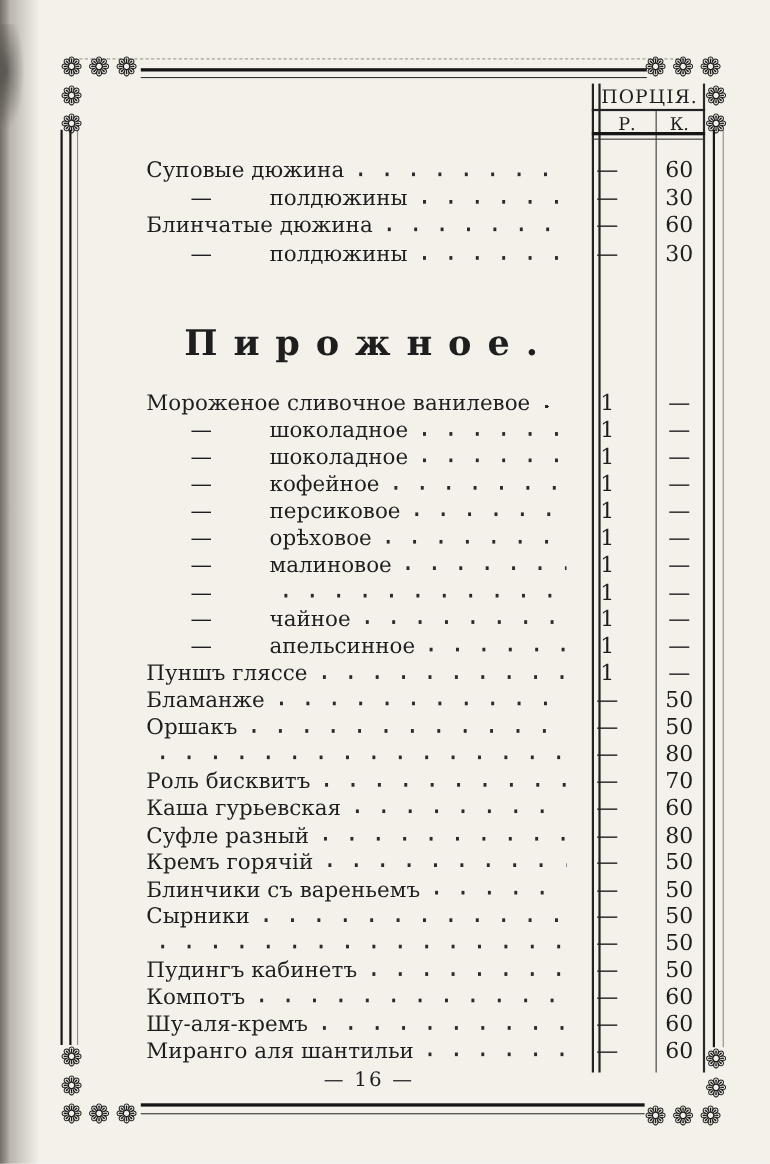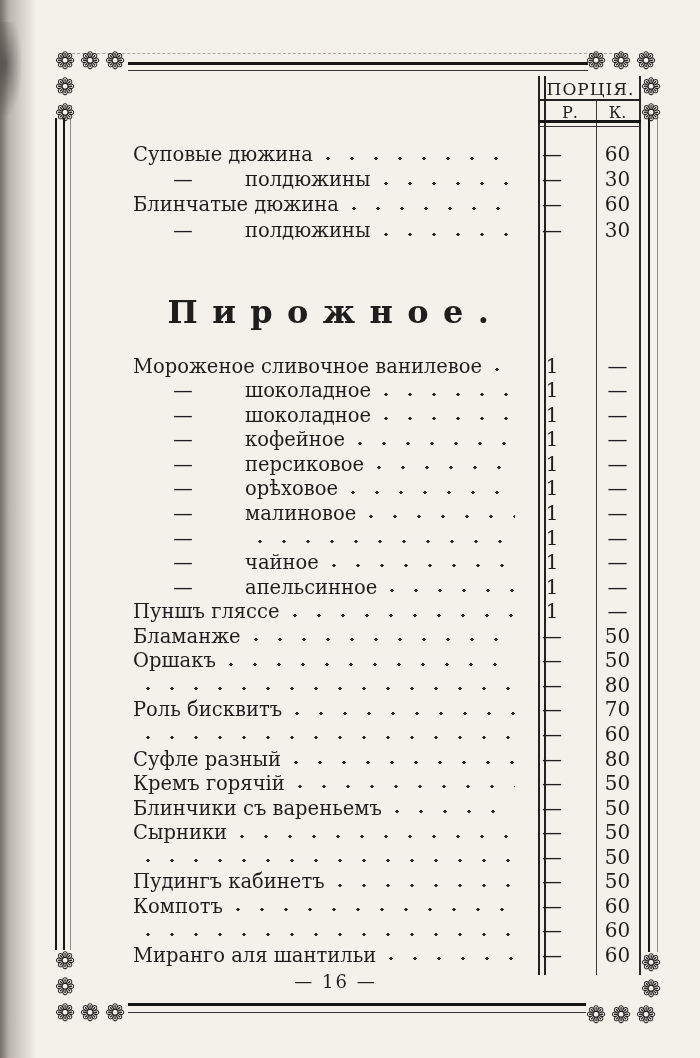--- a/index.html
+++ b/index.html
@@ -245,20 +245,21 @@
         </div>
         <div class="menu-row">
 
           <span class="item-label">Роль бисквитъ</span>
           <span class="leader"></span>
           <span class="cell rub">—</span>
           <span class="cell kop">70</span>
         </div>
         <div class="menu-row">
 
+          <span class="item-label">Каша гурьевская</span>
           <span class="leader"></span>
           <span class="cell rub">—</span>
           <span class="cell kop">60</span>
         </div>
         <div class="menu-row">
 
           <span class="item-label">Суфле разный</span>
           <span class="leader"></span>
           <span class="cell rub">—</span>
           <span class="cell kop">80</span>
@@ -299,20 +300,21 @@
         </div>
         <div class="menu-row">
 
           <span class="item-label">Компотъ</span>
           <span class="leader"></span>
           <span class="cell rub">—</span>
           <span class="cell kop">60</span>
         </div>
         <div class="menu-row">
 
+          <span class="item-label">Шу-аля-кремъ</span>
           <span class="leader"></span>
           <span class="cell rub">—</span>
           <span class="cell kop">60</span>
         </div>
         <div class="menu-row">
 
           <span class="item-label">Миранго аля шантильи</span>
           <span class="leader"></span>
           <span class="cell rub">—</span>
           <span class="cell kop">60</span>

